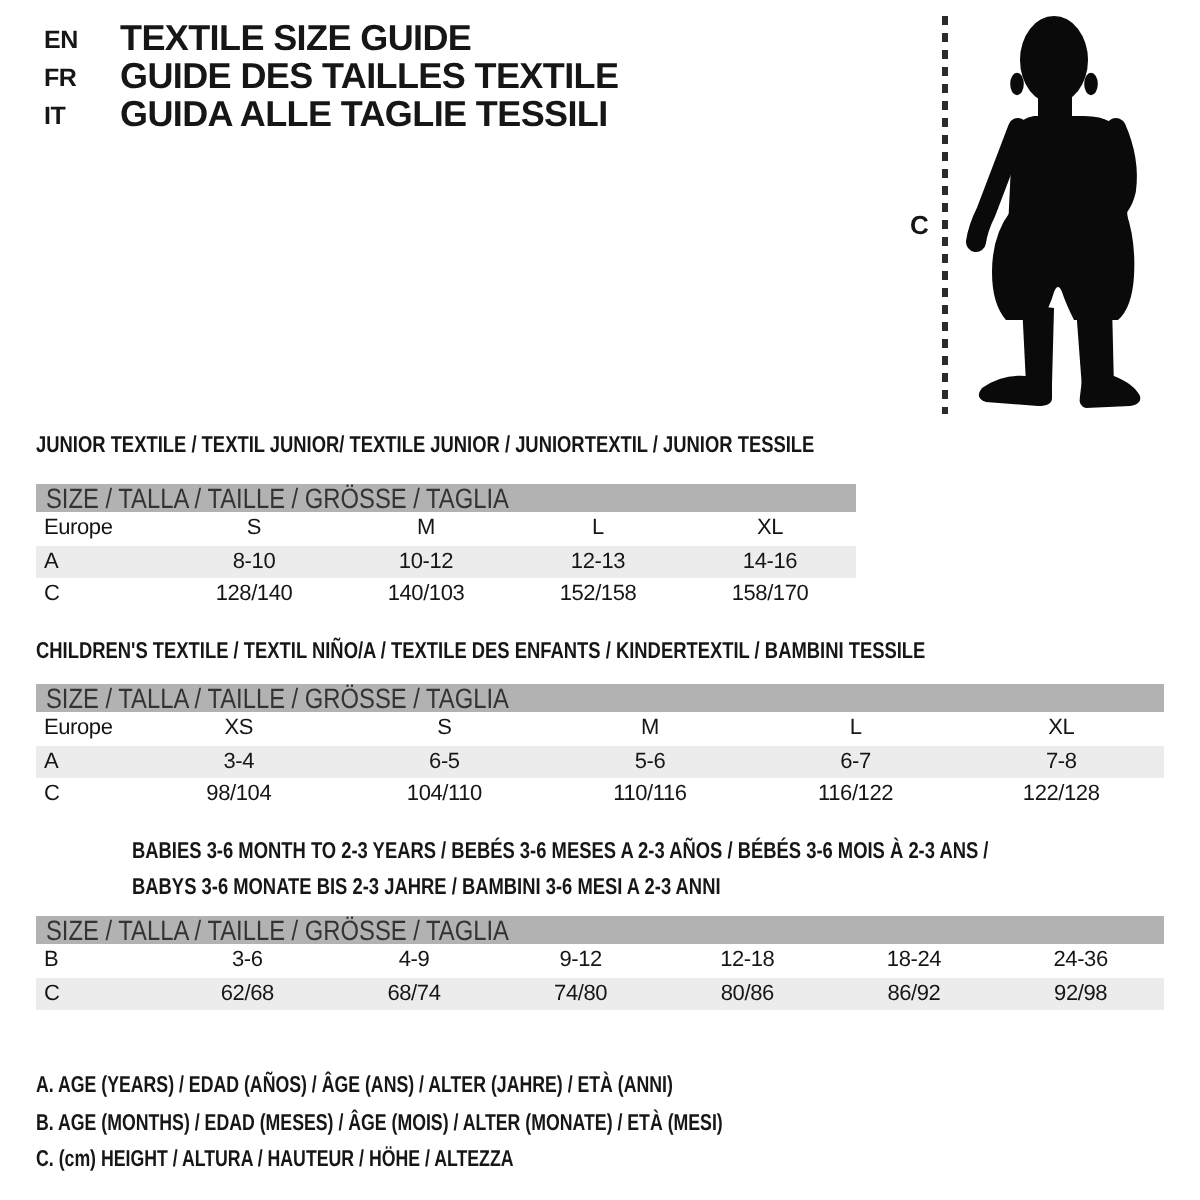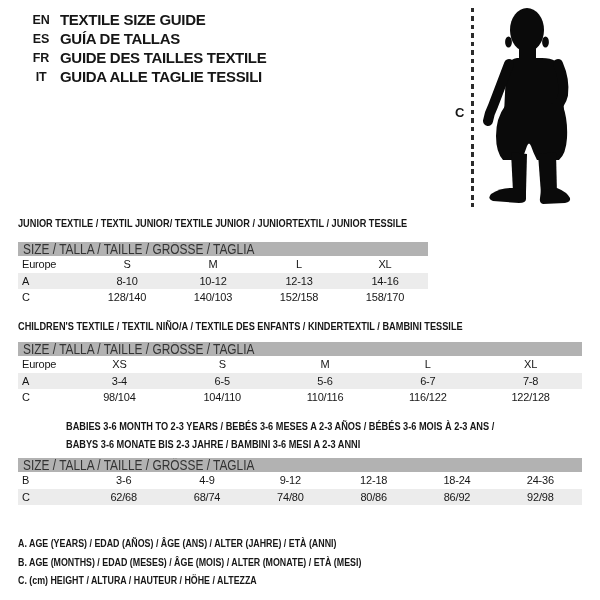--- a/index.html
+++ b/index.html
@@ -6,23 +6,23 @@
   body{
     width:600px;height:600px;position:relative;overflow:hidden;
     background:#ffffff;color:#161616;
     font-family:"Liberation Sans", sans-serif;
     -webkit-font-smoothing:antialiased;
   }
   .abs{position:absolute;}
 
   
   .lang-block{left:22px;top:10px;}
-  .lang-row{display:flex;height:19px;align-items:center;text-align:center;}
+  .lang-row{display:flex;height:19px;align-items:center;}
   .lang-code{width:38px;font-weight:bold;font-size:12.5px;letter-spacing:-0.2px;}
-  .lang-label{font-weight:bold;font-size:15px;letter-spacing:-0.3px;white-space:nowrap;}
+  .lang-label{font-weight:bold;font-size:18px;letter-spacing:-0.3px;white-space:nowrap;}
 
   
   .dash-line{
     left:471px;top:8px;width:3px;height:199px;
     background-image:repeating-linear-gradient(to bottom,#2b2b2b 0 4.5px,transparent 4.5px 8.5px);
   }
   .figure-c-label{left:455px;top:105px;font-weight:bold;font-size:13px;}
   .baby-svg{left:480px;top:0;}
 
   
@@ -60,24 +60,20 @@
     transform:scaleX(0.77);transform-origin:0 0;
   }
 </style>
 </head>
 <body>
 
 <div class="lang-block abs">
   <div class="lang-row">
     <span class="lang-code">EN</span>
     <span class="lang-label">TEXTILE SIZE GUIDE</span>
-  </div>
-  <div class="lang-row">
-    <span class="lang-code">ES</span>
-    <span class="lang-label">GUÍA DE TALLAS</span>
   </div>
   <div class="lang-row">
     <span class="lang-code">FR</span>
     <span class="lang-label">GUIDE DES TAILLES TEXTILE</span>
   </div>
   <div class="lang-row">
     <span class="lang-code">IT</span>
     <span class="lang-label">GUIDA ALLE TAGLIE TESSILI</span>
   </div>
 </div>

